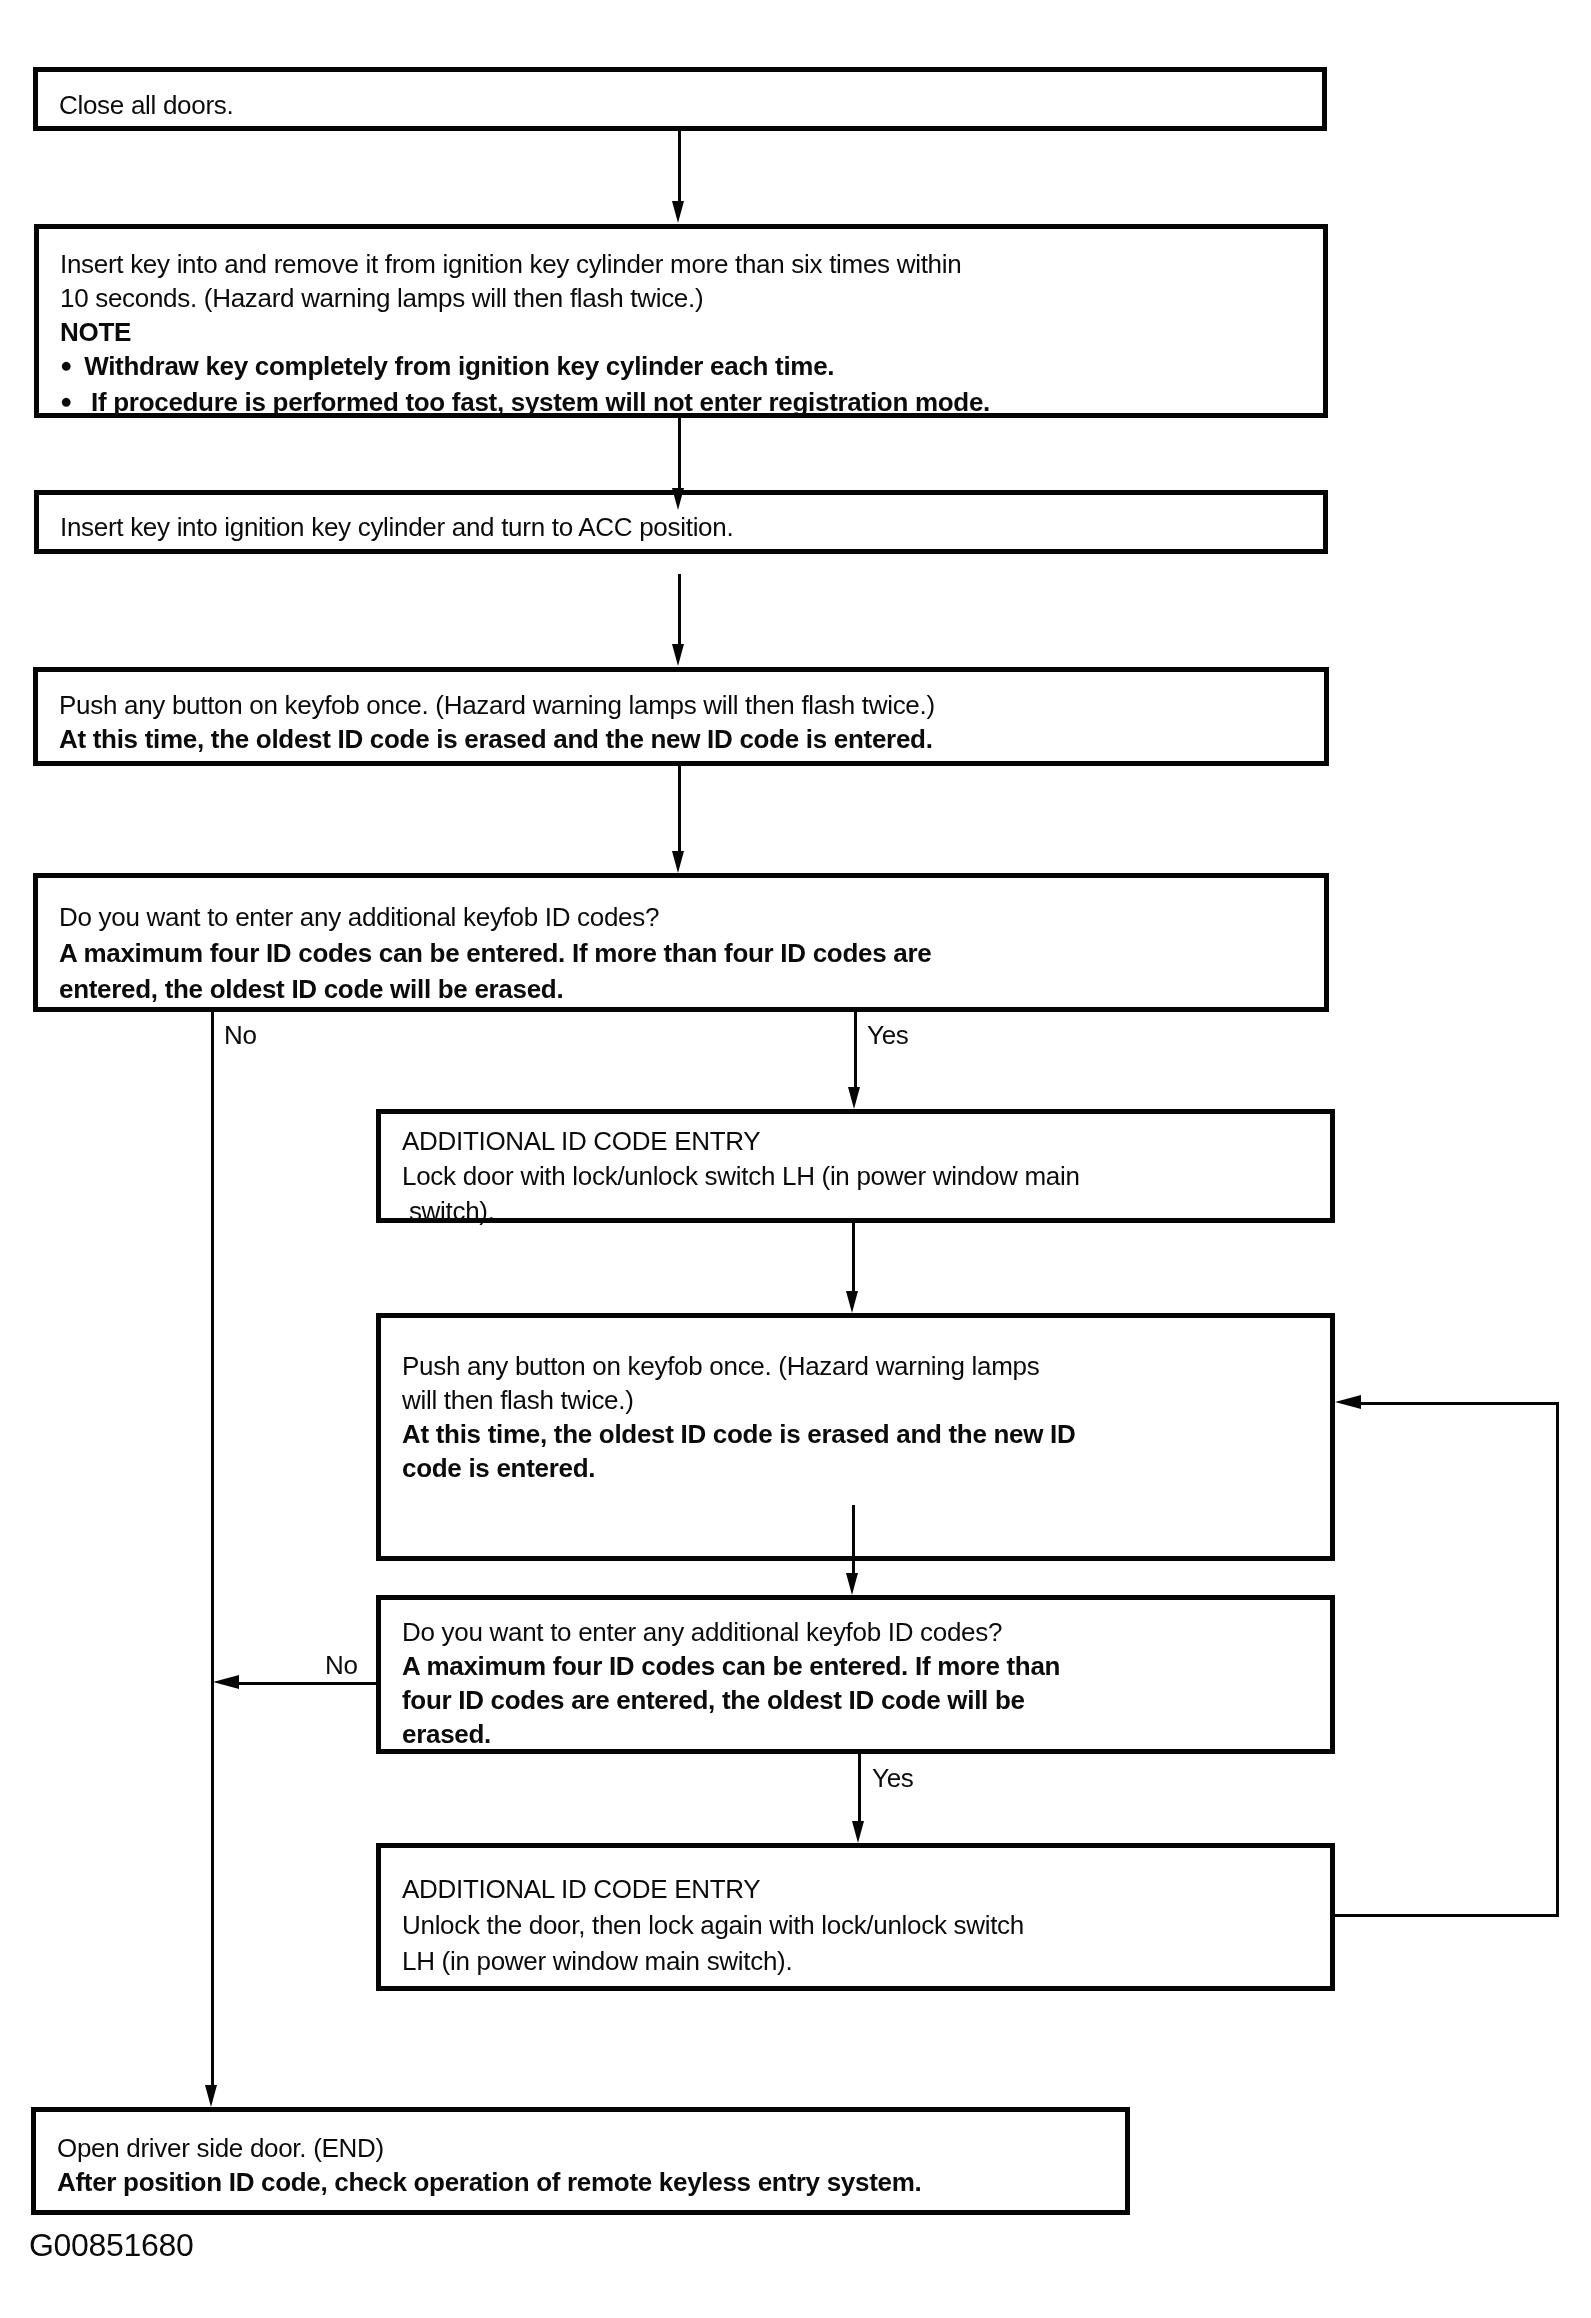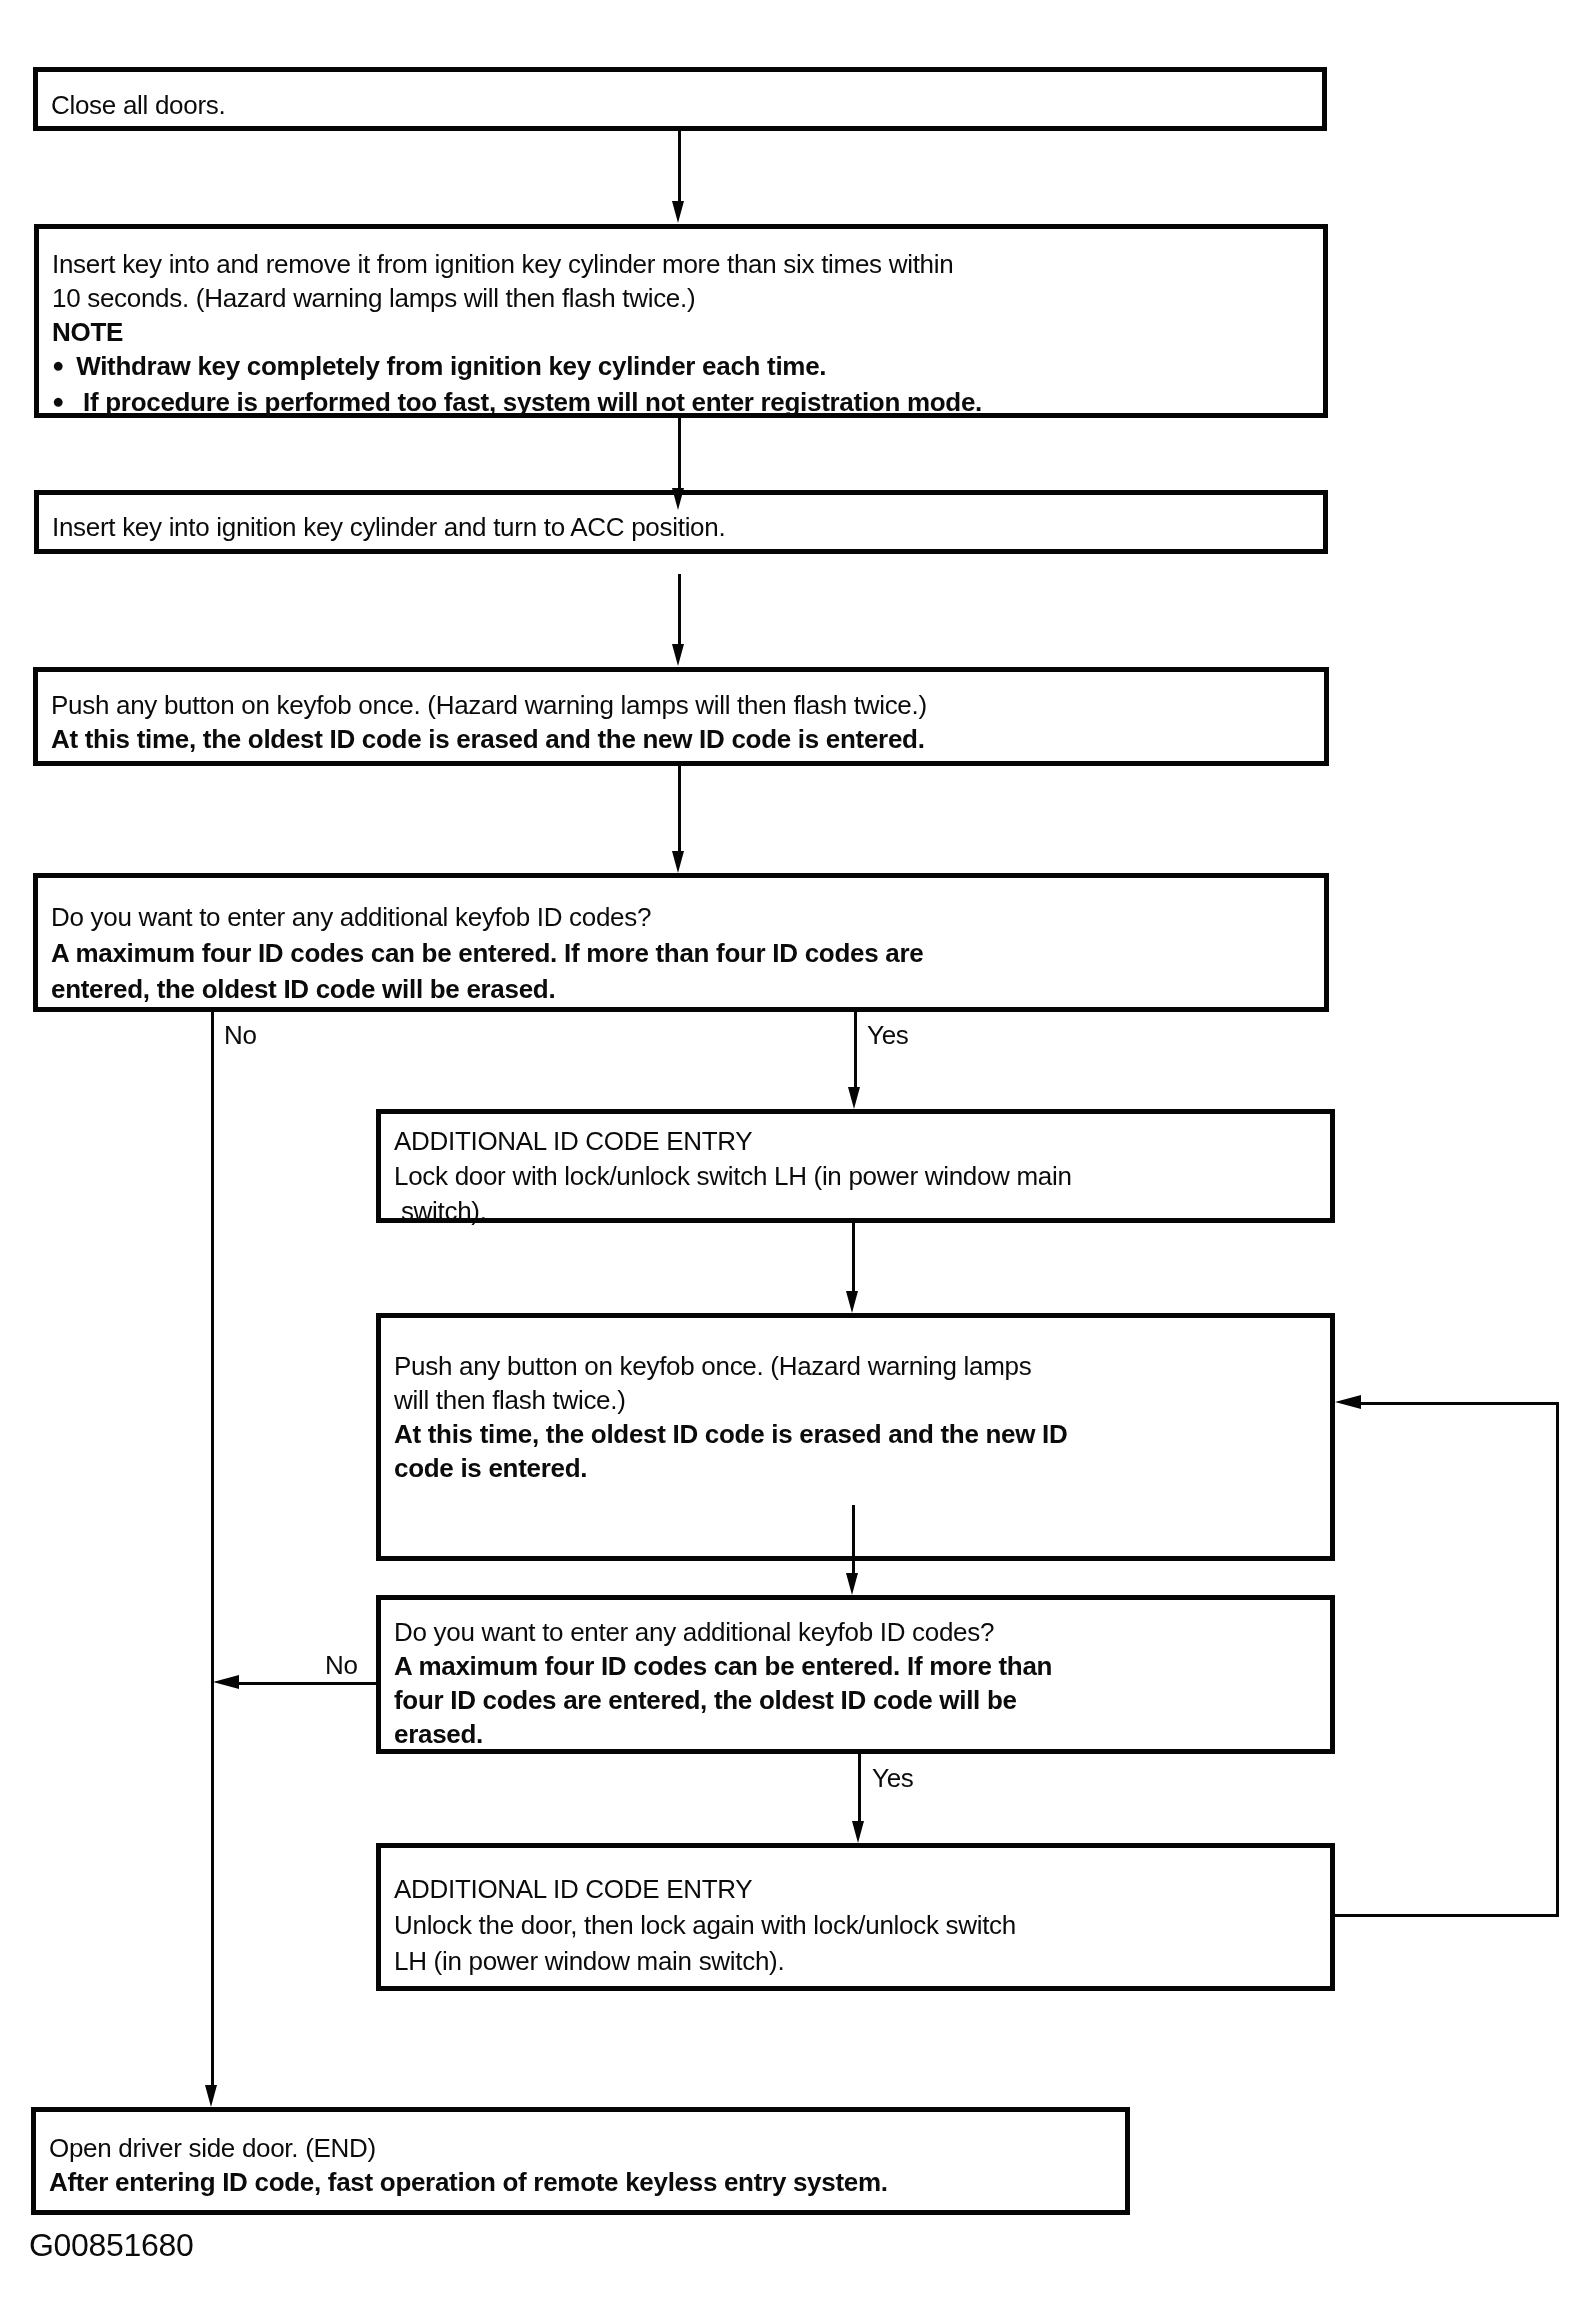--- a/index.html
+++ b/index.html
@@ -18,21 +18,21 @@
   }
   
   .box {
     position: absolute;
     box-sizing: border-box;
     border: 5.2px solid #050505;
     background: #ffffff;
     font-size: 26px;
     letter-spacing: -0.3px;
     line-height: 34px;
-    padding-left: 13px;
+    padding-left: 21px;
     padding-right: 13.8px;
   }
   .box .tline { white-space: nowrap; }
   .bold { font-weight: bold; }
   .bullet-row { display: flex; align-items: baseline; }
   .bullet-row .bullet {
     font-size: 20.6px;
     margin-right: 12px;
     position: relative;
     top: -2.6px;
@@ -148,21 +148,21 @@
   </div>
 
   <div class="box b9">
     <div class="tline">ADDITIONAL ID CODE ENTRY</div>
     <div class="tline">Unlock the door, then lock again with lock/unlock switch</div>
     <div class="tline">LH (in power window main switch).</div>
   </div>
 
   <div class="box b10">
     <div class="tline">Open driver side door. (END)</div>
-    <div class="tline bold">After entering ID code, fast operation of remote keyless entry system.</div>
+    <div class="tline bold">After position ID code, check operation of remote keyless entry system.</div>
   </div>
 
   <div class="line-v" style="left:678px; top:131px; height:72px;"></div>
   <div class="arrow-down" style="left:672px; top:201px;"></div>
 
   <div class="line-v" style="left:678px; top:418px; height:71px;"></div>
   <div class="arrow-down" style="left:672px; top:488px;"></div>
 
   <div class="line-v" style="left:678px; top:574px; height:72px;"></div>
   <div class="arrow-down" style="left:672px; top:644px;"></div>

